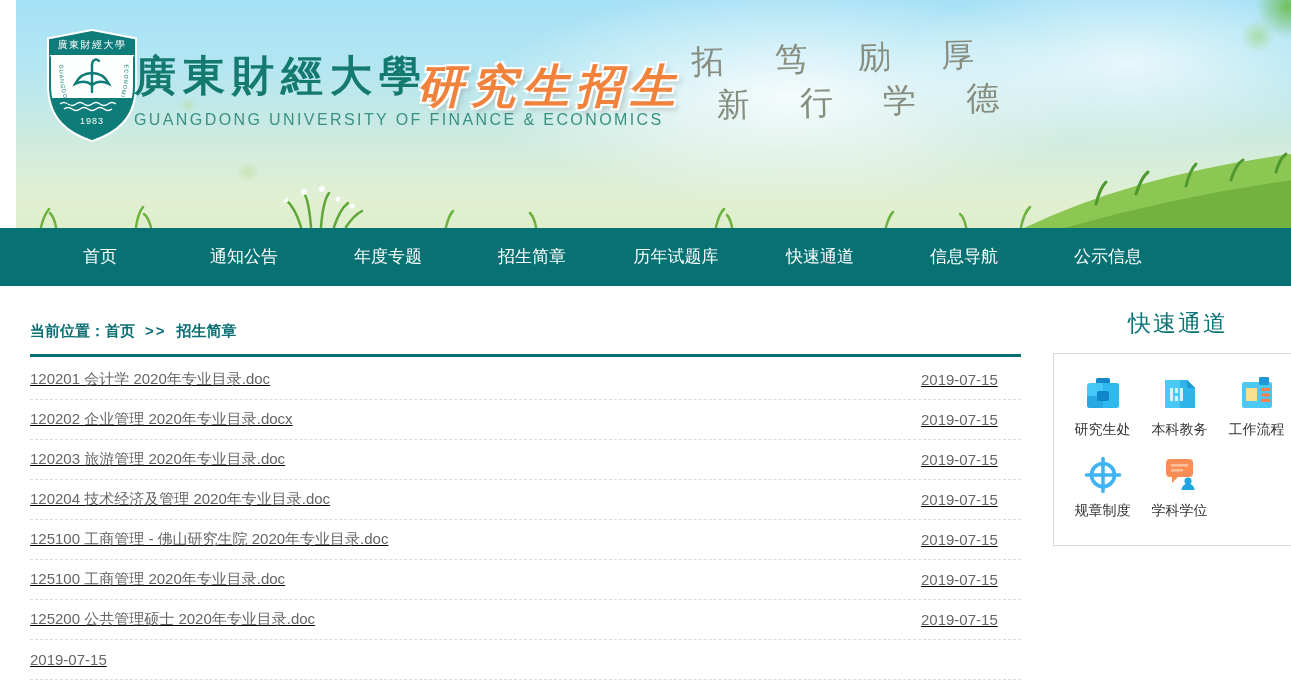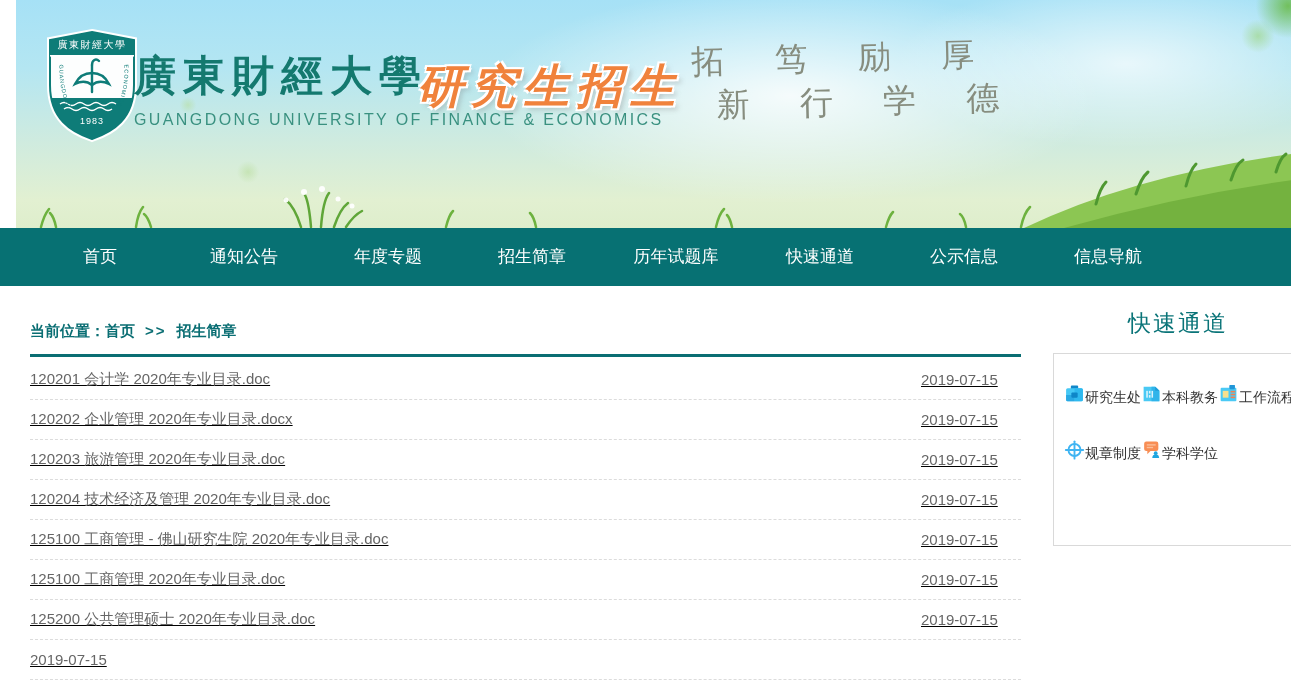--- a/index.html
+++ b/index.html
@@ -50,21 +50,21 @@
   .doc-row{ height:40px; display:flex; align-items:center; justify-content:space-between;
     border-bottom:1px dashed #DCDCDC;text-decoration:underline; }
   .doc-title{ font-size:15px; color:#666; text-decoration:none; cursor:pointer; white-space:nowrap; }
   .doc-date{ font-size:15px; color:#666; width:100px; text-align:left; }
 
   
   .side-col{ position:absolute; left:1053px; top:0; width:250px; }
   .quick-title{ margin-top:22px; text-align:center; font-size:23px; color:#0A7478; letter-spacing:2px; }
   .quick-box{ margin-top:14px; height:193px; border:1px solid #D9D9D9; background:#fff;
     display:flex; flex-wrap:wrap; align-content:flex-start; padding:20px 0 0 10px; }
-  .quick-link{ width:77px; display:flex; flex-direction:row; align-items:center; cursor:pointer;
+  .quick-link{ width:77px; display:flex; flex-direction:column; align-items:center; cursor:pointer;
     margin-bottom:16px; }
   .quick-link svg{ width:40px; height:40px; display:block; }
   .quick-label{ margin-top:7px; font-size:14px; color:#333; white-space:nowrap; }
 </style>
 </head>
 <body>
 
 <div class="header">
 
   <svg class="logo-seal" viewBox="0 0 92 115">
@@ -154,22 +154,22 @@
 </div>
 
 <div class="navbar">
   <ul>
     <li>首页</li>
     <li>通知公告</li>
     <li>年度专题</li>
     <li>招生简章</li>
     <li>历年试题库</li>
     <li>快速通道</li>
+    <li>信息导航</li>
     <li>公示信息</li>
-    <li>信息导航</li>
   </ul>
 </div>
 
 <div class="content">
 
   <div class="main-col">
     <div class="breadcrumb">
       <span>当前位置：</span><a>首页</a><span class="sep">&gt;&gt;</span><a>招生简章</a>
     </div>
     <div class="rule"></div>

